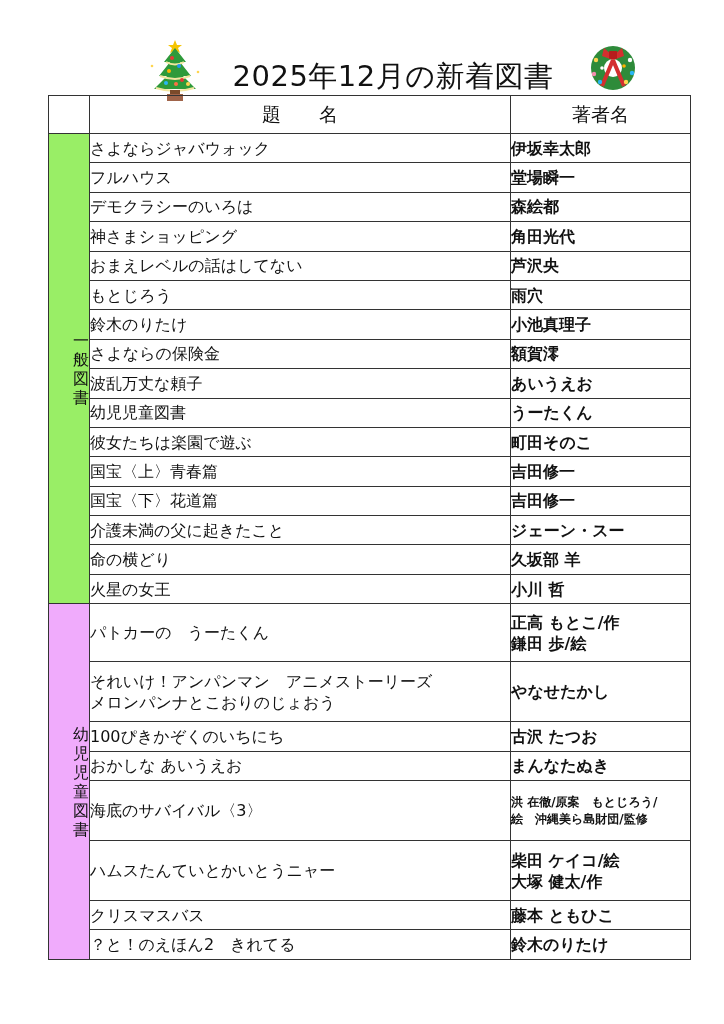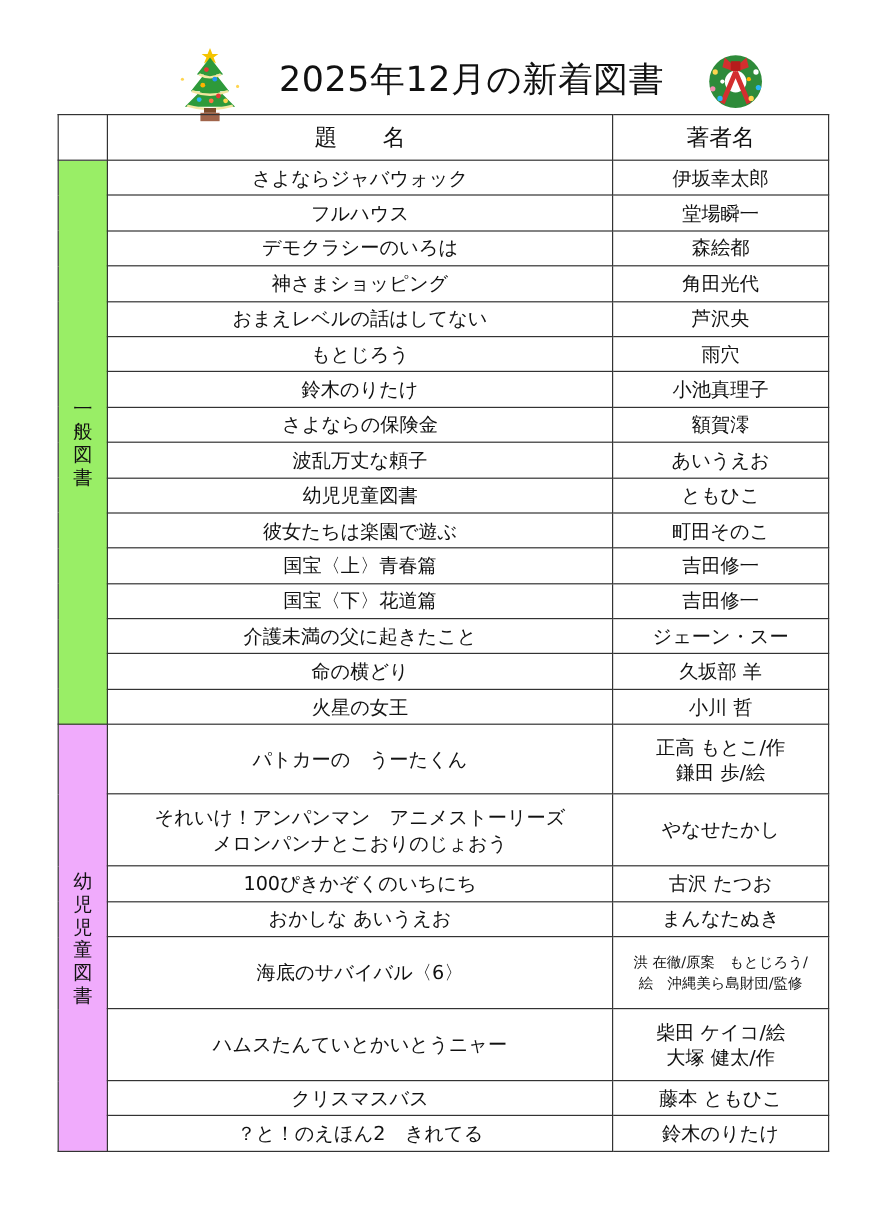--- a/index.html
+++ b/index.html
@@ -1,36 +1,36 @@
 <!DOCTYPE html>
 <html><head>
   <meta charset="utf-8">
   <style>
     html, body { margin: 0; padding: 0; background: #ffffff; }
     body { width: 724px; height: 1024px; position: relative; overflow: hidden;
            font-family: "DejaVu Sans", "Liberation Sans", sans-serif; color: #111; }
     .title-wrap { position: absolute; left: 0; top: 40px; width: 724px; height: 56px; }
-    .title { position: absolute; left: 232px; top: 6px; width: 322px; text-align: center;
+    .title { position: absolute; left: 232px; top: 16px; width: 322px; text-align: center;
              font-size: 29px; letter-spacing: 0.5px; line-height: 40px; white-space: nowrap; }
     .tree { position: absolute; left: 146px; top: -4px; width: 58px; height: 66px; }
     .wreath { position: absolute; left: 582px; top: -4px; width: 62px; height: 58px; }
 
     table.books { position: absolute; left: 48px; top: 95px; border-collapse: collapse;
                   table-layout: fixed; width: 642px; padding-left: 48px; }
     table.books td, table.books th { border: 1.5px solid #333; padding: 0; }
     col.c-cat { width: 41px; }
     col.c-title { width: 421px; }
     col.c-author { width: 180px; }
     th { font-weight: normal; font-size: 19px; height: 37px; text-align: center; }
-    td.cat { text-align: center; vertical-align: middle; font-size: 16px; line-height: 19px; }
+    td.cat { text-align: right; vertical-align: middle; font-size: 16px; line-height: 19px; }
     td.cat.general { background: #99ee66; }
     td.cat.children { background: #f0abfc; }
     td.cat .vert { display: inline-block; width: 18px; word-break: break-all; white-space: normal; }
-    td.t, td.a { font-size: 16px; padding-left: 12px; vertical-align: middle; line-height: 21px; text-align: center; }
-    td.a { padding-left: 10px; }
+    td.t, td.a { font-size: 16px; padding-left: 12px; vertical-align: middle; line-height: 21px; }
+    td.a { padding-left: 10px; font-weight: bold; }
     td.a.small { font-size: 12px; line-height: 17px; margin-left: 24px; }
     tr.r1 td { height: 28.4px; }
     tr.r2 td { height: 57px; }
     .multiline { white-space: pre-line; }
   </style>
 </head>
 <body>
 
 <div class="title-wrap">
   <svg class="tree" viewBox="0 0 58 66">
@@ -118,21 +118,21 @@
     <tr class="r1">
       <td class="t">さよならの保険金</td>
       <td class="a">額賀澪</td>
     </tr>
     <tr class="r1">
       <td class="t">波乱万丈な頼子</td>
       <td class="a">あいうえお</td>
     </tr>
     <tr class="r1">
       <td class="t">幼児児童図書</td>
-      <td class="a">ともひこ</td>
+      <td class="a">うーたくん</td>
     </tr>
     <tr class="r1">
       <td class="t">彼女たちは楽園で遊ぶ</td>
       <td class="a">町田そのこ</td>
     </tr>
     <tr class="r1">
       <td class="t">国宝〈上〉青春篇</td>
       <td class="a">吉田修一</td>
     </tr>
     <tr class="r1">
@@ -167,21 +167,21 @@
     </tr>
     <tr class="r1">
       <td class="t">100ぴきかぞくのいちにち</td>
       <td class="a">古沢 たつお</td>
     </tr>
     <tr class="r1">
       <td class="t">おかしな あいうえお</td>
       <td class="a">まんなたぬき</td>
     </tr>
     <tr class="r2" style="height:60px">
-      <td class="t multiline">海底のサバイバル〈6〉</td>
+      <td class="t multiline">海底のサバイバル〈3〉</td>
       <td class="a small multiline">洪 在徹/原案　もとじろう/
 絵　沖縄美ら島財団/監修</td>
     </tr>
     <tr class="r2" style="height:60px">
       <td class="t multiline">ハムスたんていとかいとうニャー</td>
       <td class="a multiline">柴田 ケイコ/絵
 大塚 健太/作</td>
     </tr>
     <tr class="r1">
       <td class="t">クリスマスバス</td>

